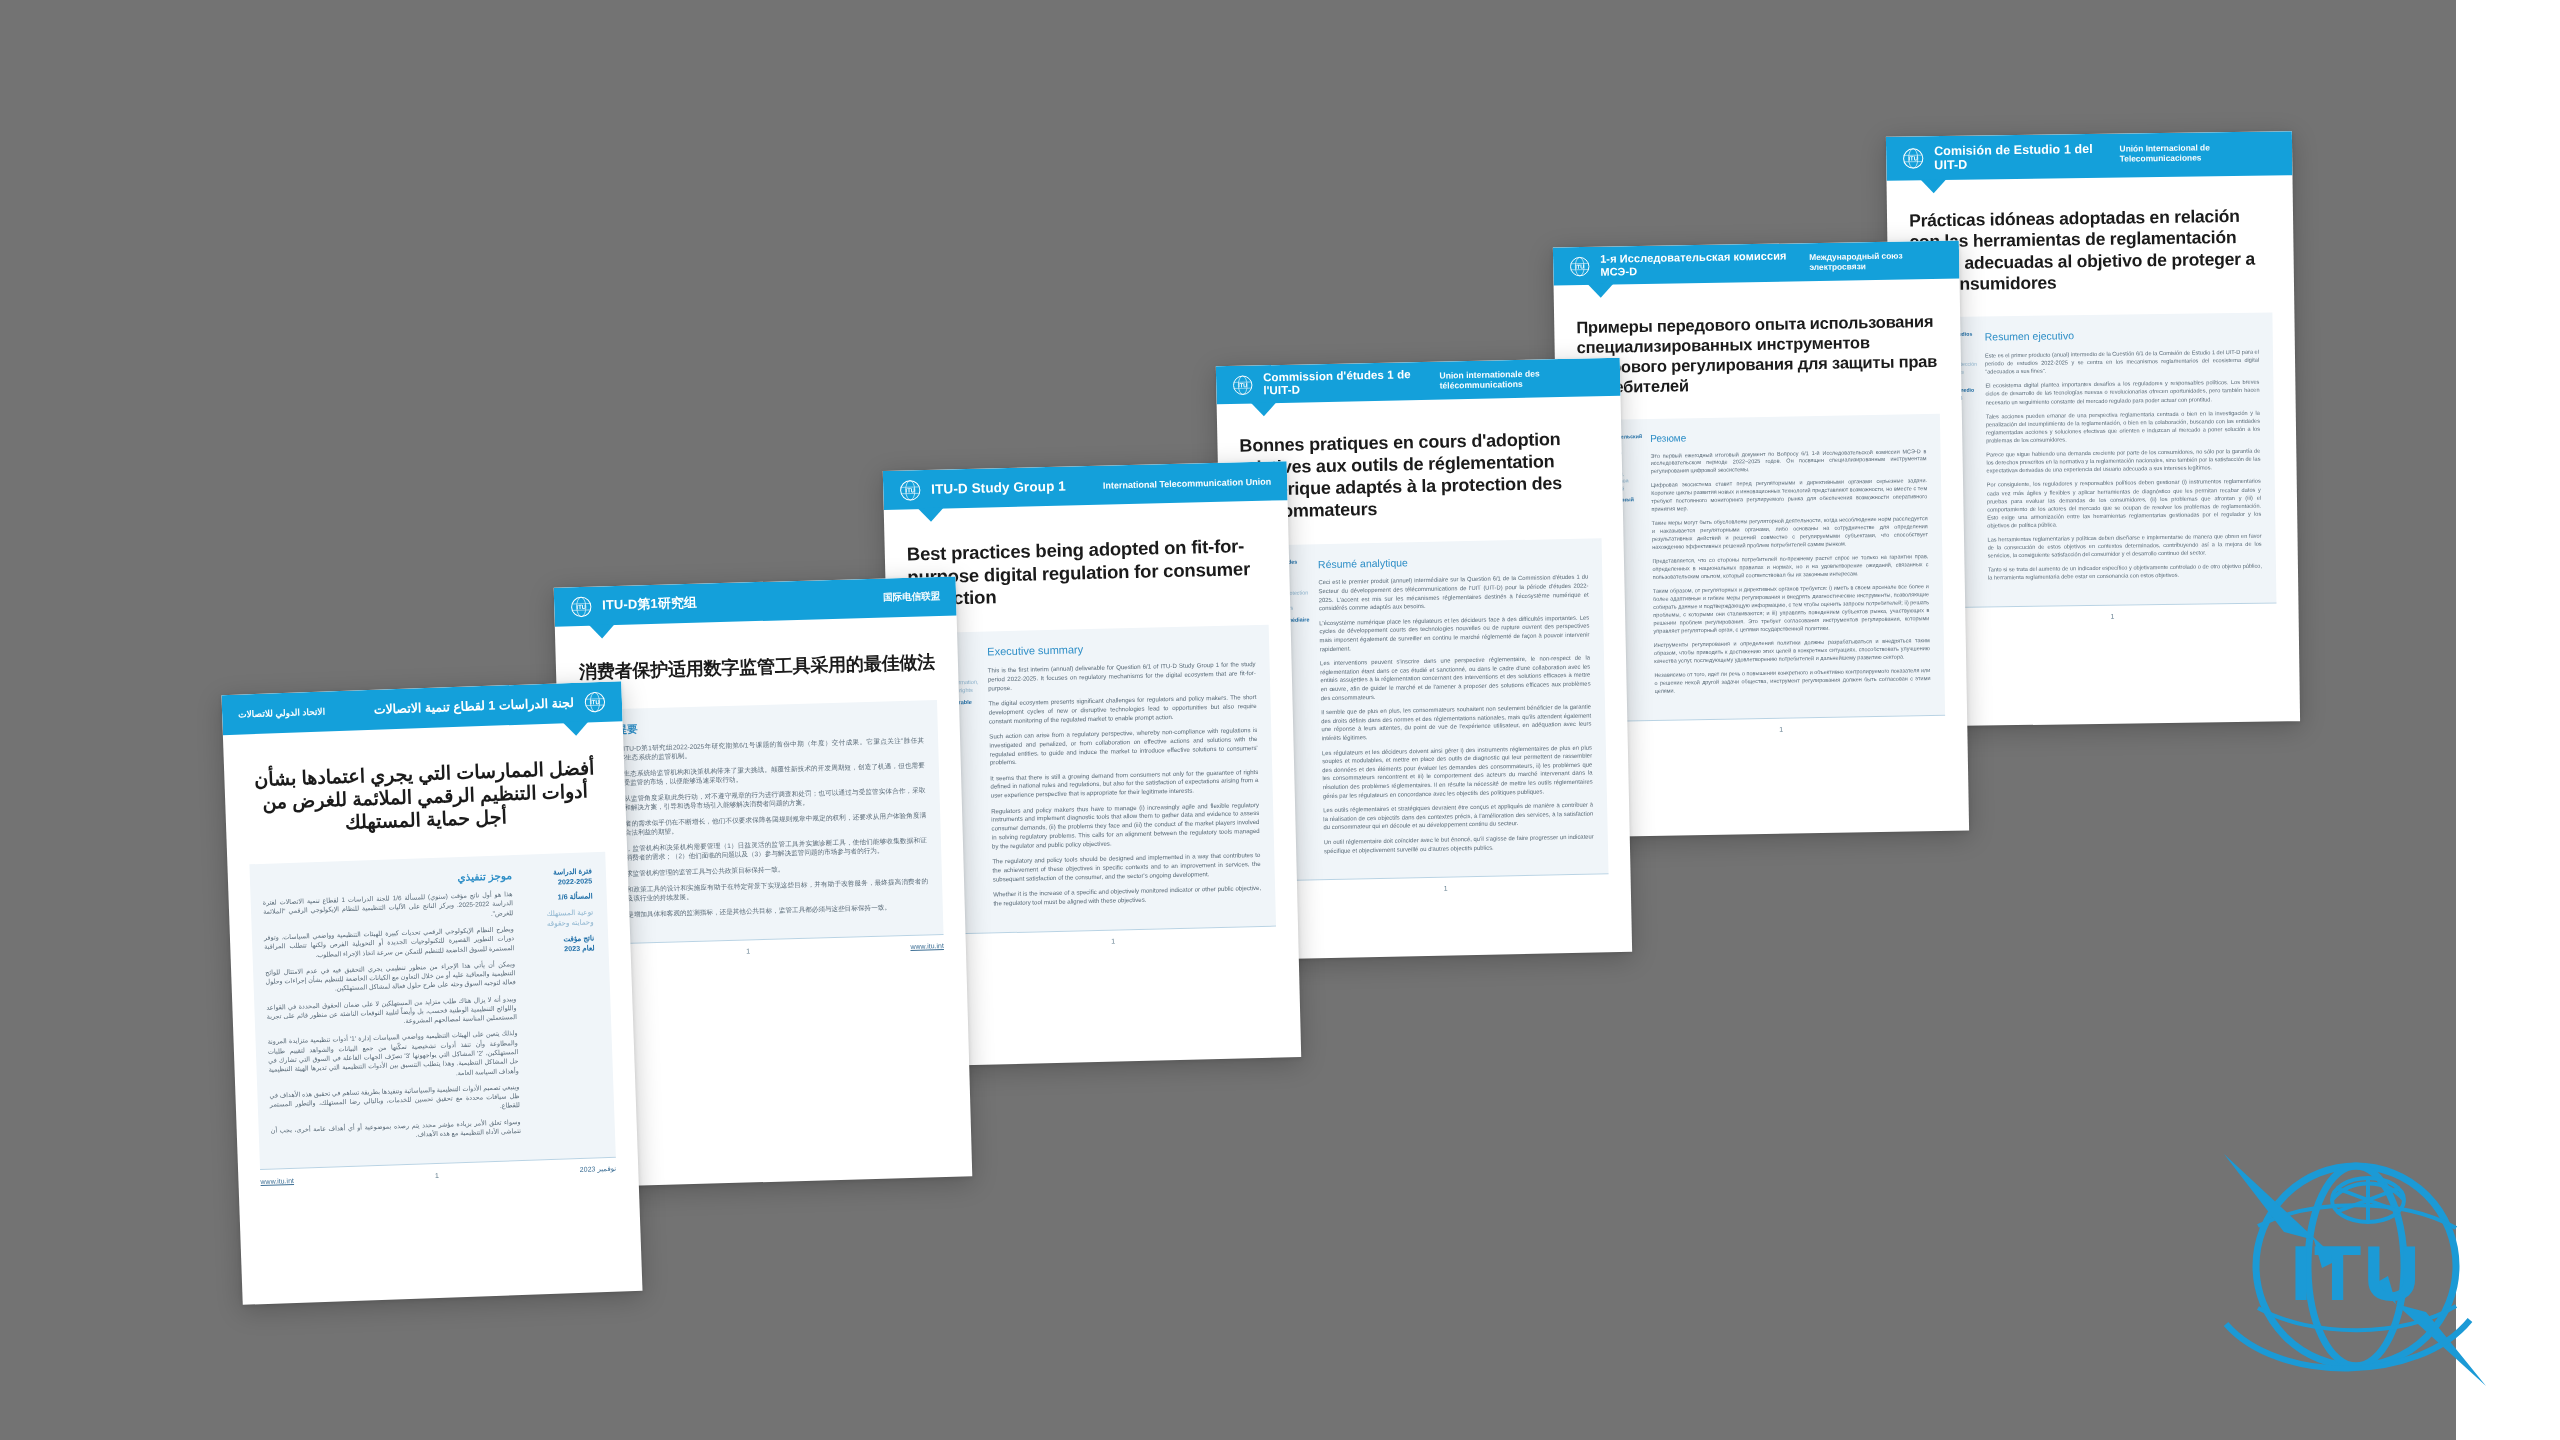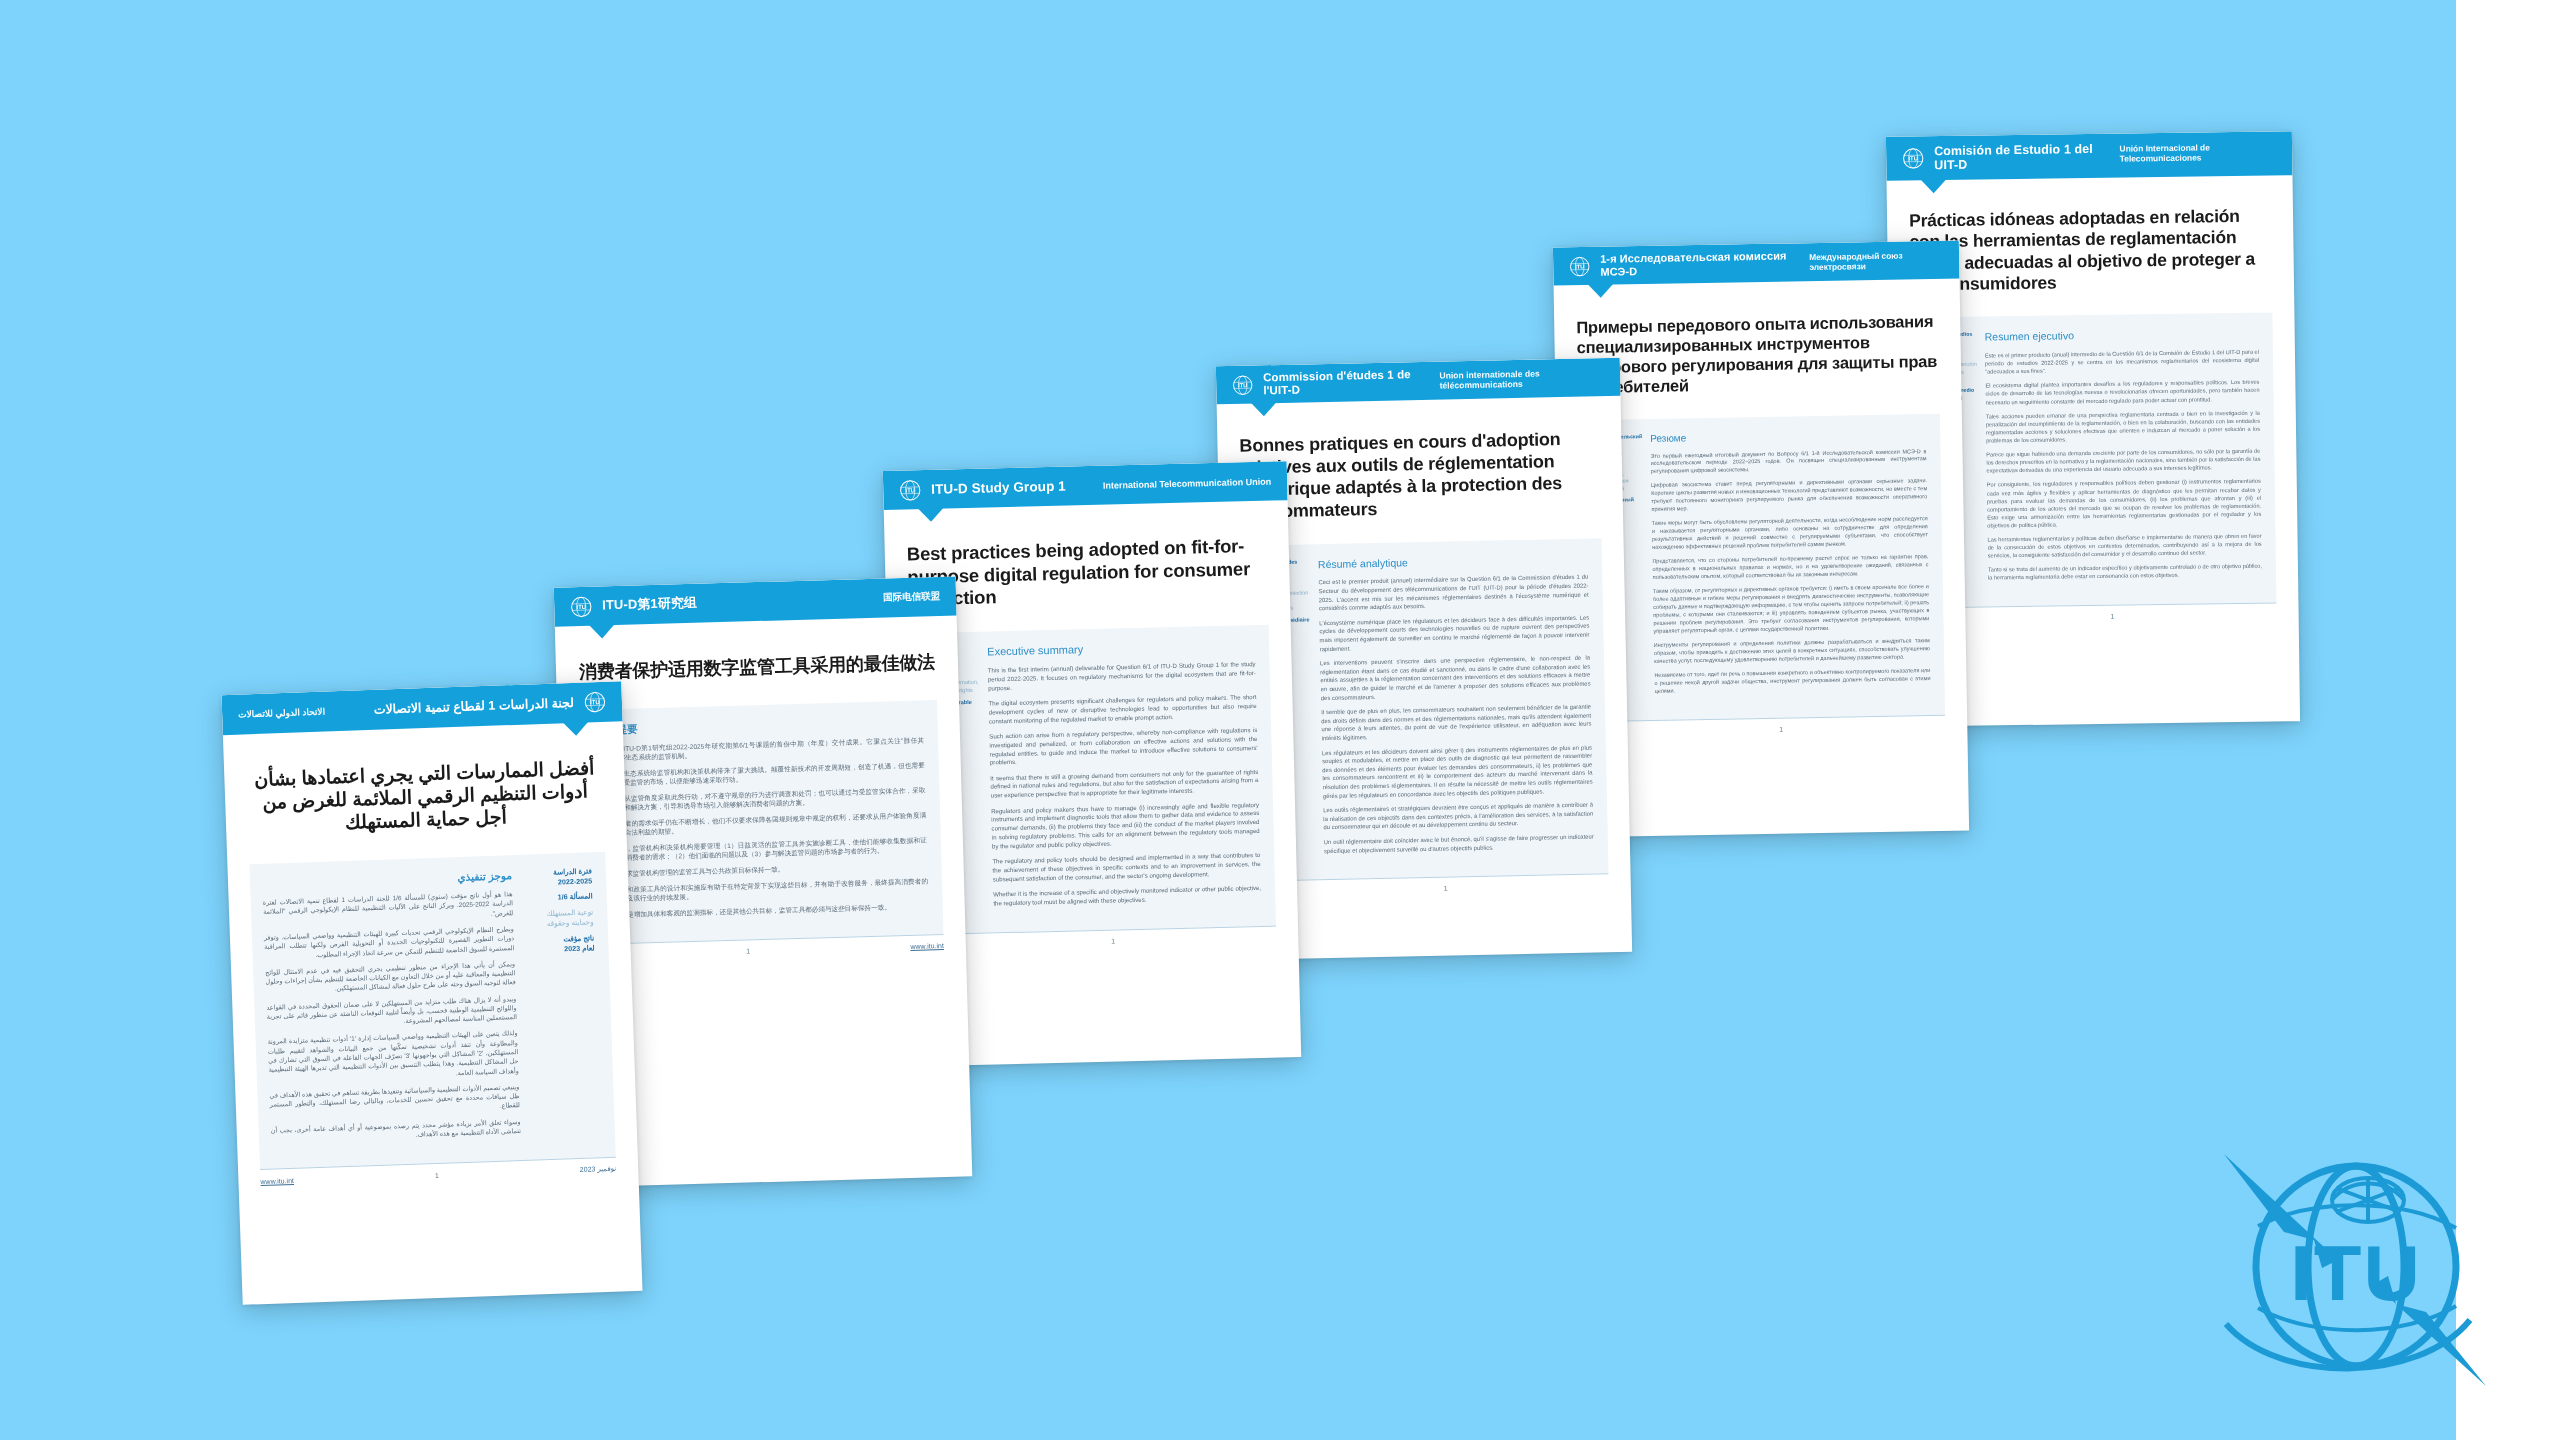--- a/index.html
+++ b/index.html
@@ -5,21 +5,21 @@
   * { box-sizing: border-box; margin: 0; padding: 0; }
   html, body {
     width: 2560px; height: 1440px;
     background: #ffffff;
     overflow: hidden;
     font-family: "Liberation Sans", sans-serif;
   }
   #stage {
     position: relative;
     width: 2456px; height: 1440px;
-    background: #7dd3fc;
+    background: #737373;
   }
 
   
   .doc {
     position: absolute;
     background: #ffffff;
     box-shadow: 0 6px 26px rgba(0,0,0,0.22), 0 1px 4px rgba(0,0,0,0.12);
     overflow: hidden;
     transform-origin: center center;
   }

